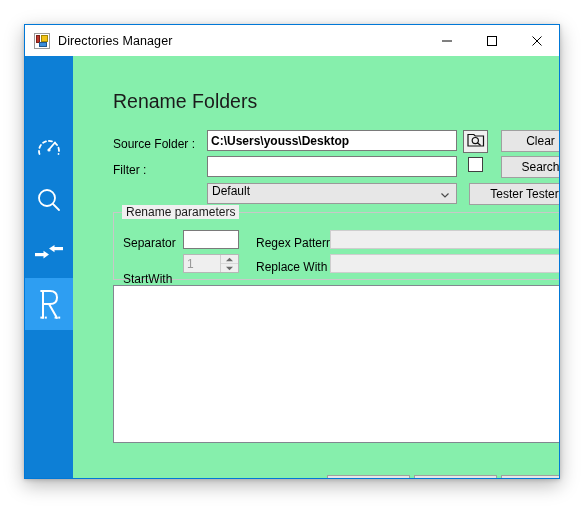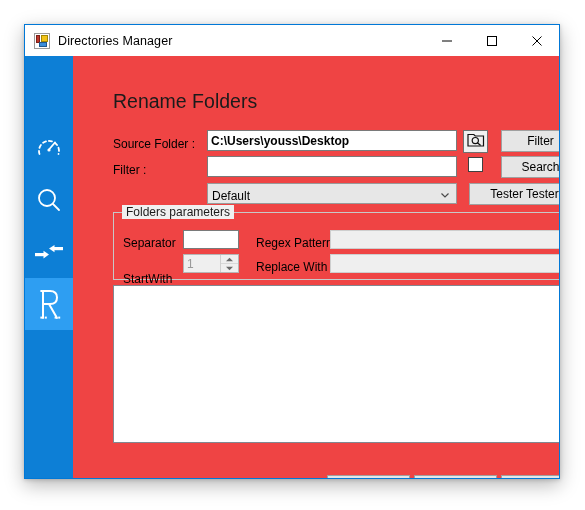--- a/index.html
+++ b/index.html
@@ -78,21 +78,21 @@
   }
   .side-item.active { background: #2e9ef2; }
   .side-item svg { display:block; }
   .side-spacer { height: 66px; }
 
   
   .content {
     position: absolute;
     left: 48px; top: 31px;
     right: 0; bottom: 0;
-    background: #ef4444;
+    background: #86efac;
   }
   .page-title {
     position: absolute;
     left: 40px; top: 34px;
     font-size: 19.5px;
     color: #1b1b1b;
     white-space: nowrap;
   }
 
   
@@ -123,21 +123,21 @@
   }
 
   
   .combo {
     position: absolute;
     background: #e7e7e7;
     border: 1px solid #999999;
     box-sizing: border-box;
     font-size: 12px;
     color: #000;
-    display: flex; align-items: flex-end;
+    display: flex; align-items: flex-start;
     padding-left: 4px;
     white-space: nowrap;
   }
   .combo .chev {
     position: absolute; right: 6px; top: 50%;
     transform: translateY(-50%);
     width: 10px; height: 10px;
   }
 
   
@@ -318,42 +318,42 @@
       <div class="browse" style="left:390px; top:74px; width:25px; height:23px;">
         <span>
           <svg width="18" height="17" viewBox="0 0 18 17">
             <path d="M1 3.5 L1 15 L16.5 15 L16.5 5 L8.2 5 L6.8 3.5 Z" fill="none" stroke="#111" stroke-width="1.2"></path>
             <circle cx="8.3" cy="9.6" r="3.1" fill="none" stroke="#111" stroke-width="1.2"></circle>
             <line x1="10.6" y1="11.9" x2="13.2" y2="14.1" stroke="#111" stroke-width="1.3" stroke-linecap="round"></line>
           </svg>
         </span>
       </div>
 
-      <div class="btn" style="left:428px; top:74px; width:79px; height:22px;">Filter</div>
+      <div class="btn" style="left:428px; top:74px; width:79px; height:22px;">Clear</div>
 
       <div class="lbl" style="left:40px; top:107px;">Filter :</div>
       <div class="tbox" style="left:134px; top:100px; width:250px; height:21px;"></div>
 
       <div class="cbox" style="left:395px; top:101px;"></div>
 
       <div class="btn" style="left:428px; top:100px; width:79px; height:22px;">Search</div>
 
       <div class="combo" style="left:134px; top:127px; width:250px; height:21px;">
         <span>Default</span>
         <span class="chev">
           <svg width="10" height="10" viewBox="0 0 10 10">
               <polyline points="1.5,3.5 5,7 8.5,3.5" fill="none" stroke="#4a4a4a" stroke-width="1.2"></polyline>
             </svg>
         </span>
       </div>
 
       <div class="btn" style="left:396px; top:127px; width:111px; height:22px;">Tester Tester</div>
 
       <div class="groupbox" style="left:40px; top:156px; width:467px; height:68px;">
-        <div class="groupbox-title">Folders parameters</div>
+        <div class="groupbox-title">Rename parameters</div>
       </div>
 
       <div class="lbl" style="left:50px; top:180px;">Separator</div>
       <div class="tbox" style="left:110px; top:174px; width:56px; height:19px;"></div>
 
       <div class="lbl" style="left:50px; top:204px;margin-top:12px;">StartWith</div>
       <div class="spinner" style="left:110px; top:198px; width:56px; height:19px;">
         <span>1</span>
         <span class="spin-btns">
           <span class="spin-up">

